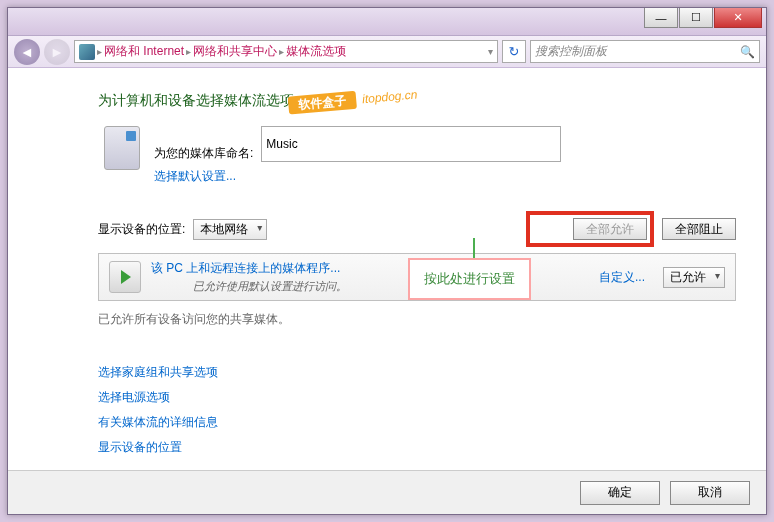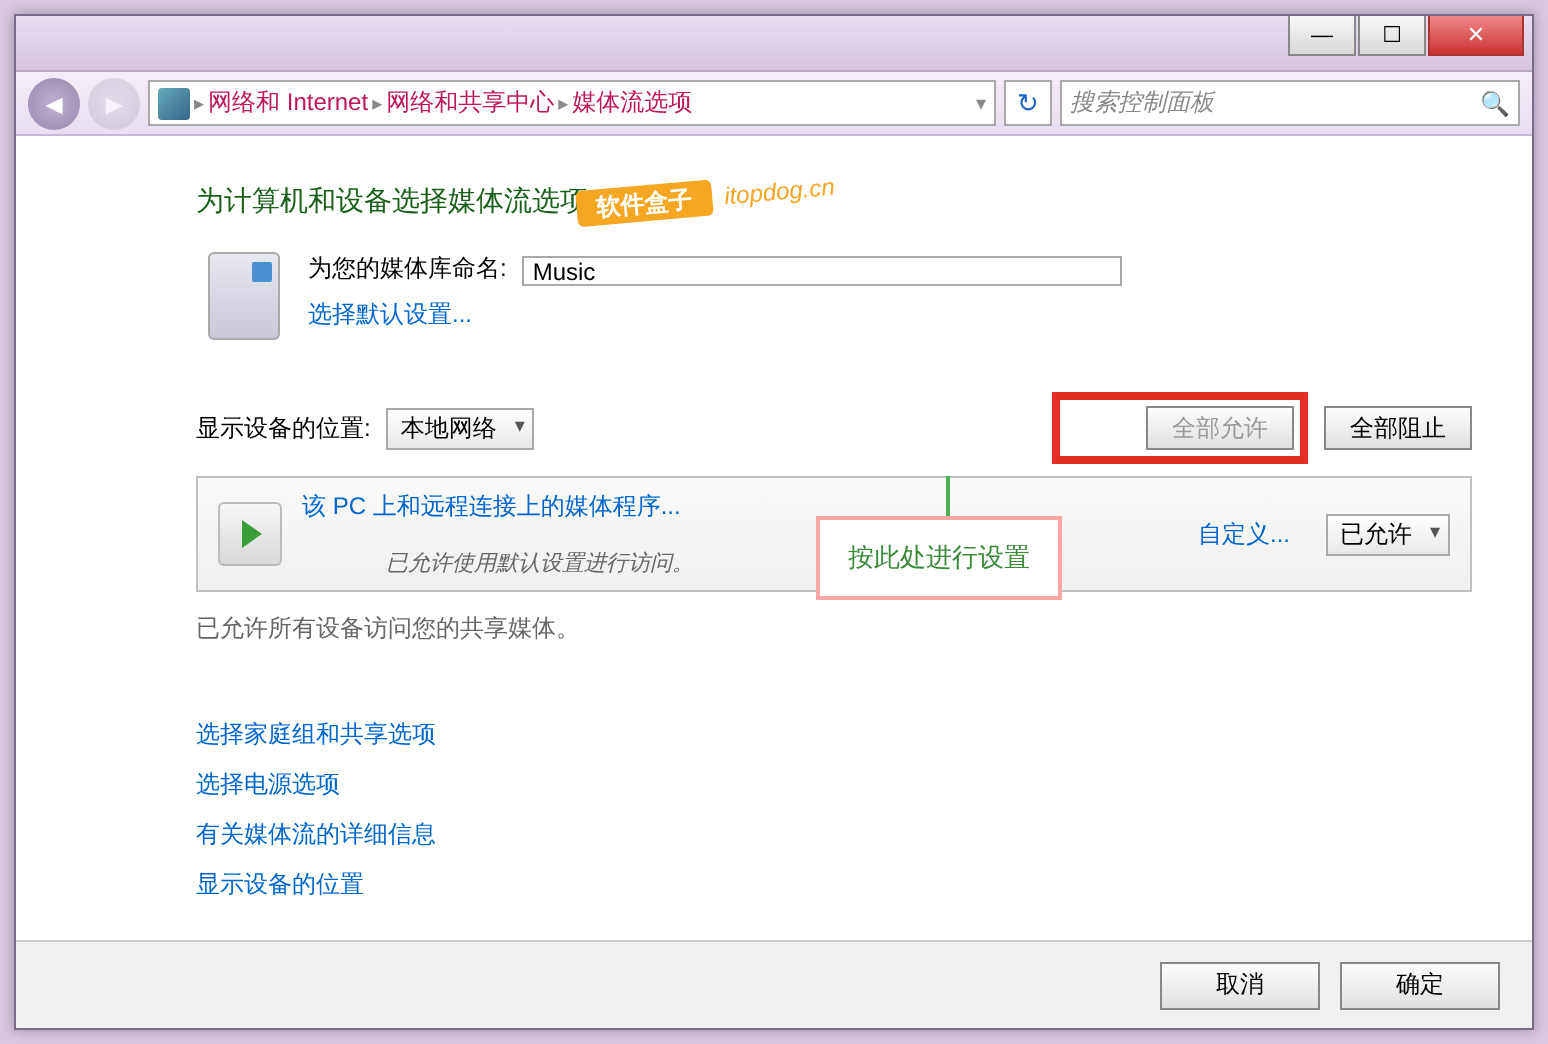--- a/index.html
+++ b/index.html
@@ -19,34 +19,34 @@
   .searchbox { width: 230px; height: 23px; background: #fff; border: 1px solid #aaa; display: flex; align-items: center; padding: 0 4px; color: #888; font-style: italic; position: relative; }
   .searchbox .mag { position: absolute; right: 4px; color: #2266cc; font-style: normal; }
   .content { position: absolute; top: 60px; bottom: 44px; left: 0; right: 0; background: #fff; padding: 24px 30px 10px 90px; overflow: hidden; }
   .heading { font-size: 14px; color: #1a5f1a; margin-bottom: 16px; }
   .libsection { display: flex; align-items: flex-start; gap: 14px; margin-bottom: 26px; margin-left: 6px; }
   .libicon { width: 36px; height: 44px; background: linear-gradient(#e8e8f0, #c8c8d8); border: 1px solid #aaa; border-radius: 3px; position: relative; }
   .libicon::after { content: ""; position: absolute; top: 4px; right: 3px; width: 10px; height: 10px; background: #4a90d0; border-radius: 1px; }
   .libfields { display: flex; flex-direction: column; gap: 6px; }
   .librow { display: flex; align-items: flex-end; gap: 8px; }
   .liblabel { color: #000; }
-  .libinput { width: 300px; height: 15px; border: 1px solid #aaa; padding: 0 4px; font-size: 12px; }
+  .libinput { width: 300px; height: 36px; border: 1px solid #aaa; padding: 0 4px; font-size: 12px; }
   .link { color: #0066cc; cursor: pointer; }
   .devrow { display: flex; align-items: center; gap: 8px; margin-bottom: 6px; }
   .seldrop { height: 21px; border: 1px solid #aaa; background: linear-gradient(#fff, #e8e8e8); padding: 0 18px 0 6px; position: relative; font-size: 12px; }
   .seldrop::after { content: "▾"; position: absolute; right: 4px; top: 2px; font-size: 10px; color: #555; }
   .btn { height: 22px; padding: 0 12px; border: 1px solid #888; background: linear-gradient(#fdfdfd, #e0e0e0); font-size: 12px; }
   .btn.dim { color: #999; margin-left: 40px; }
   .redbox { border: 4px solid #e03020; padding: 3px; }
   .listbox { border: 1px solid #c0c0c0; background: #fff; margin-bottom: 10px; }
   .listitem { display: flex; align-items: center; padding: 6px 10px; gap: 10px; background: linear-gradient(#fafafa, #f0f0f0); }
   .playicon { width: 32px; height: 32px; background: linear-gradient(#f8f8f8, #d8d8d8); border: 1px solid #bbb; border-radius: 3px; display: flex; align-items: center; justify-content: center; }
   .playicon::before { content: ""; width: 0; height: 0; border-left: 10px solid #3a9d3a; border-top: 7px solid transparent; border-bottom: 7px solid transparent; margin-left: 2px; }
   .listtext { flex: 1; }
-  .listtext .t1 { color: #0066cc; margin-bottom: 12px; }
+  .listtext .t1 { color: #0066cc; margin-bottom: 2px; }
   .listtext .t2 { color: #666; font-style: italic; font-size: 11px; margin-left: 42px; }
   .customize { color: #0066cc; margin-right: 8px; }
   .statusline { color: #666; margin-bottom: 36px; }
   .bottomlinks { display: flex; flex-direction: column; gap: 8px; }
   .callout { position: absolute; border: 2px solid #fca5a5; background: #fff; padding: 10px 14px; color: #3a8a3a; font-size: 13px; }
   .callout-line { position: absolute; background: #4caf50; }
   .footer { position: absolute; bottom: 0; left: 0; right: 0; height: 44px; background: #f0f0f0; border-top: 1px solid #ccc; display: flex; justify-content: flex-end; align-items: center; padding: 0 16px; gap: 10px; }
   .footbtn { width: 80px; height: 24px; border: 1px solid #888; background: linear-gradient(#fdfdfd, #e0e0e0); font-size: 12px; }
   .watermark { position: absolute; left: 280px; top: 78px; font-size: 20px; transform: rotate(-5deg); pointer-events: none; }
   .wm-badge { background: #f5a623; color: #fff; padding: 2px 10px; border-radius: 3px; font-weight: bold; }
@@ -127,21 +127,21 @@
       <span class="link">选择电源选项</span>
       <span class="link">有关媒体流的详细信息</span>
       <span class="link">显示设备的位置</span>
     </div>
 
     <div class="callout-line" style="left:465px; top:170px; width:2px; height:20px;"></div>
     <div class="callout" style="left:400px; top:190px;">按此处进行设置</div>
   </div>
 
   <div class="footer">
+    <button class="footbtn">确定</button>
     <button class="footbtn">取消</button>
-    <button class="footbtn">确定</button>
   </div>
 
   <div class="watermark">
     <span class="wm-badge">软件盒子</span><span class="wm-url">itopdog.cn</span>
   </div>
 
 </div>
 
 </body></html>

